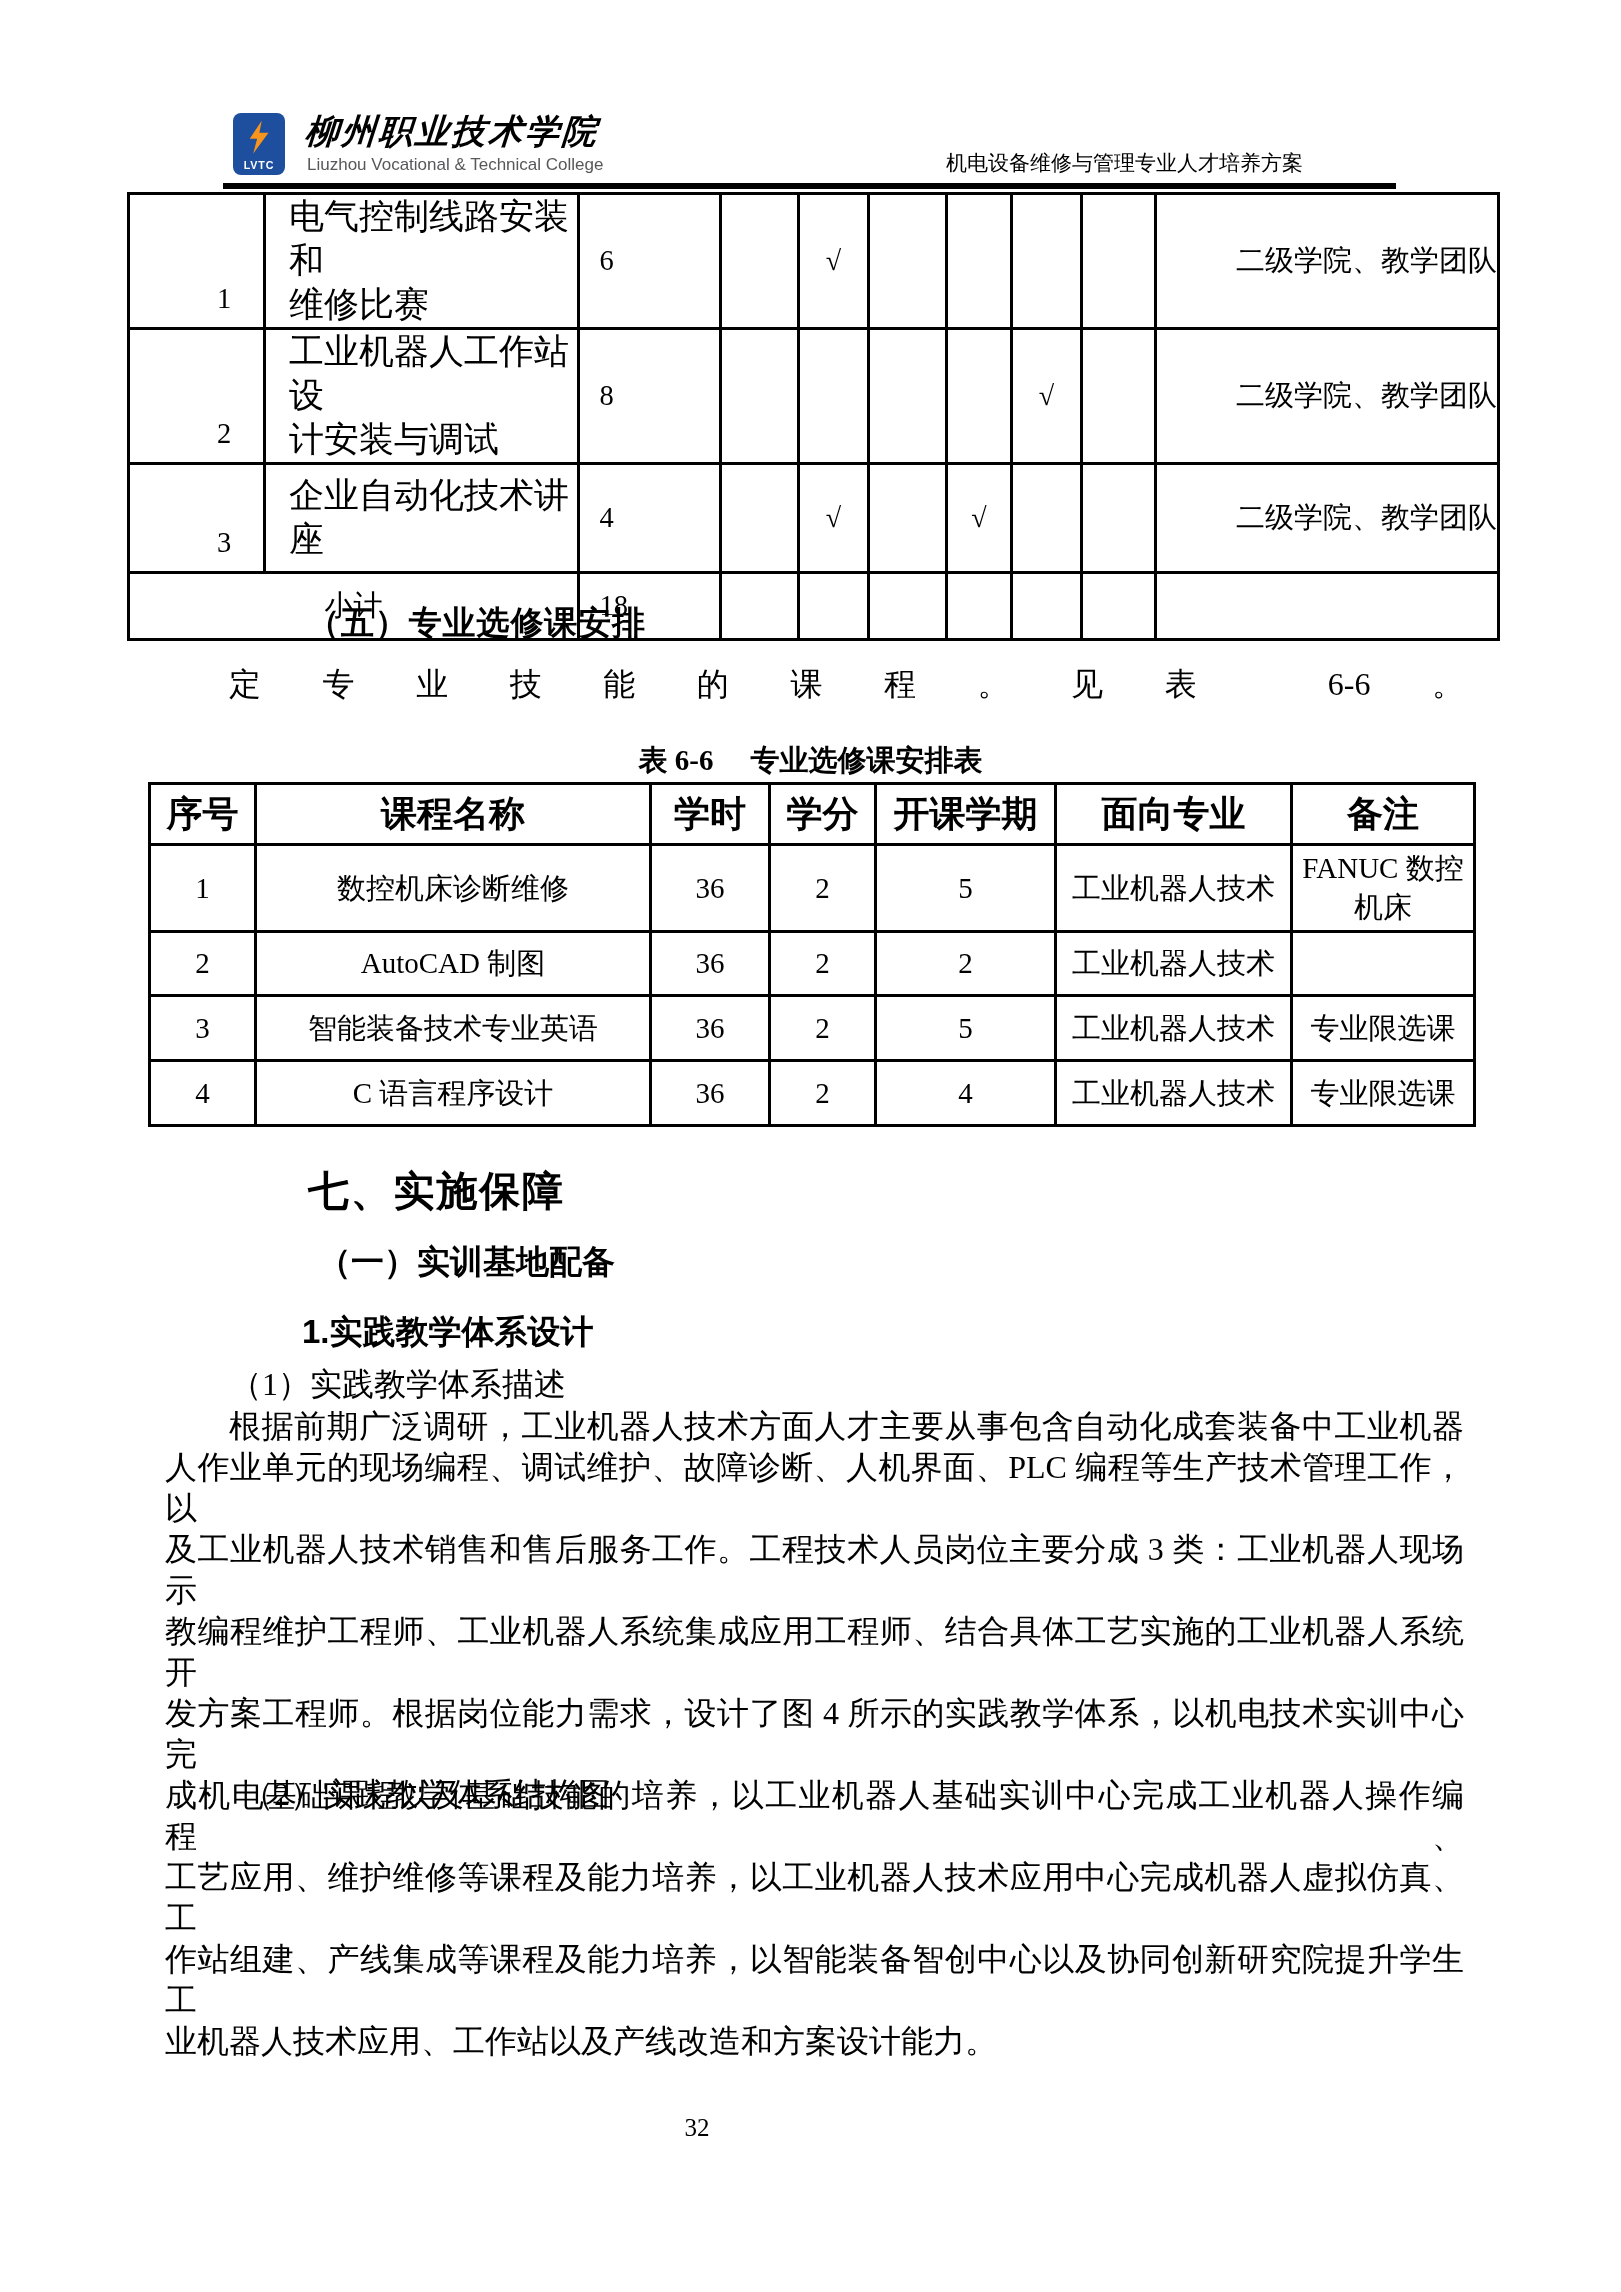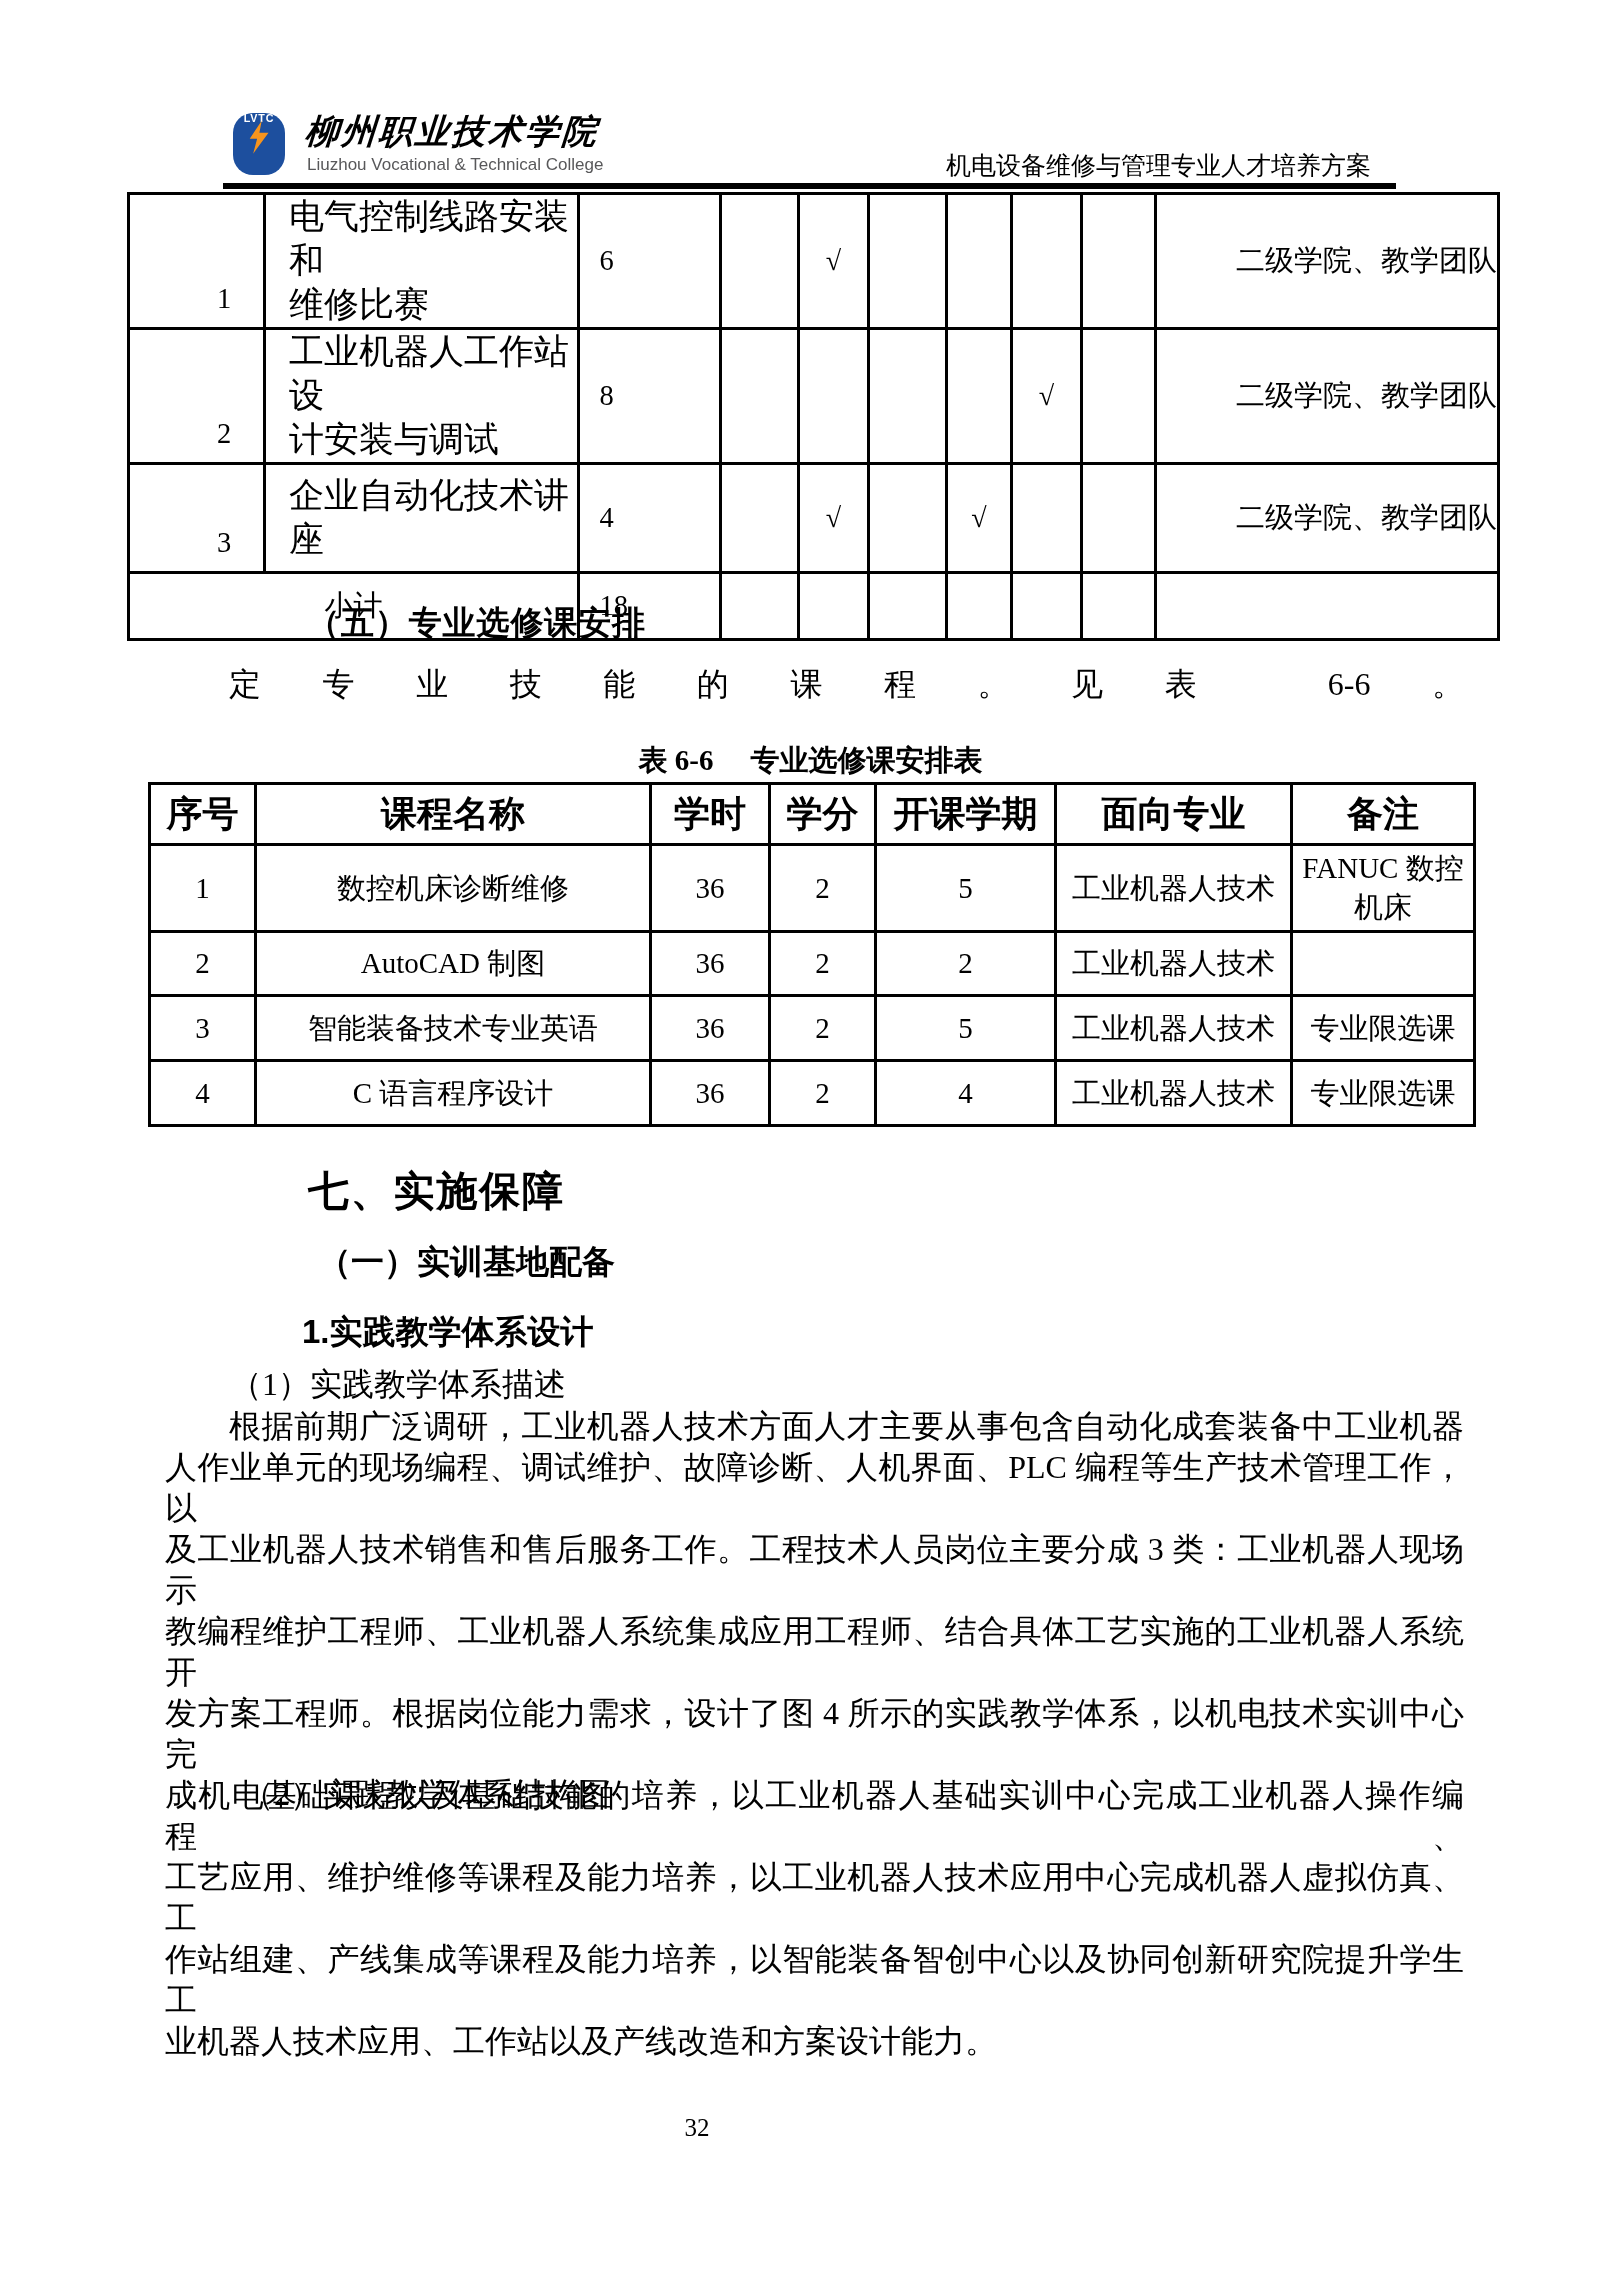--- a/index.html
+++ b/index.html
@@ -4,37 +4,37 @@
 <style>
   html,body{margin:0;padding:0;background:#888;}
   .page{
     position:relative; width:1622px; height:2293px; background:#ffffff;
     font-family:"Liberation Serif","DejaVu Serif",serif; color:#000;
     overflow:hidden; margin:0 auto;
   }
   
   .logo-box{
     position:absolute; left:233px; top:113px; width:52px; height:62px;
-    border-radius:20px; display:flex; flex-direction:column; align-items:center;
-    justify-content:flex-start; padding-bottom:4.5px; box-sizing:border-box;
+    border-radius:8px; display:flex; flex-direction:column; align-items:center;
+    justify-content:flex-end; padding-bottom:4.5px; box-sizing:border-box;
   }
   .logo-bolt{ position:absolute; top:6.2px; left:11.6px; width:28.5px; height:36px; }
   .logo-text{ font-family:"Liberation Sans",sans-serif; font-weight:bold;
     font-size:10.7px; color:#fff; letter-spacing:0.9px; line-height:1; }
   .college-cn{
     position:absolute; left:305px; top:109px; font-size:34px; font-weight:900;
     font-style:italic; letter-spacing:2.7px; transform:skewX(-4deg);
     font-family:"Liberation Serif",serif; white-space:nowrap;
   }
   .college-en{
     position:absolute; left:307px; top:155px; font-size:17px;
     font-family:"Liberation Sans",sans-serif; white-space:nowrap;
   }
   .doc-title{
-    position:absolute; left:946px; top:149px; font-size:25px; white-space:nowrap;
+    position:absolute; left:946px; top:149px; font-size:21px; white-space:nowrap;
   }
   .header-rule{ position:absolute; left:223px; top:183px; width:1173px; height:6.2px; background:#000; }
 
   
   table{ border-collapse:collapse; table-layout:fixed; position:absolute; }
   td,th{ border:3.6px solid #000; padding:0; overflow:hidden; }
 
   
   #activity-table{ left:127px; top:192px; width:1370px; }
   #activity-body tr:nth-child(1){ height:101px; }

